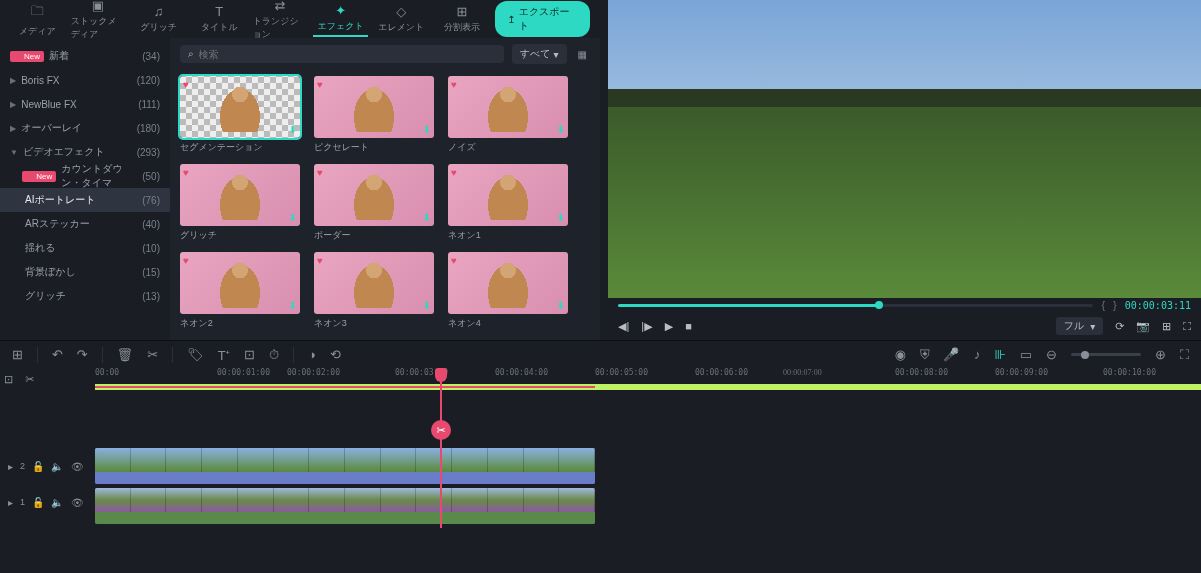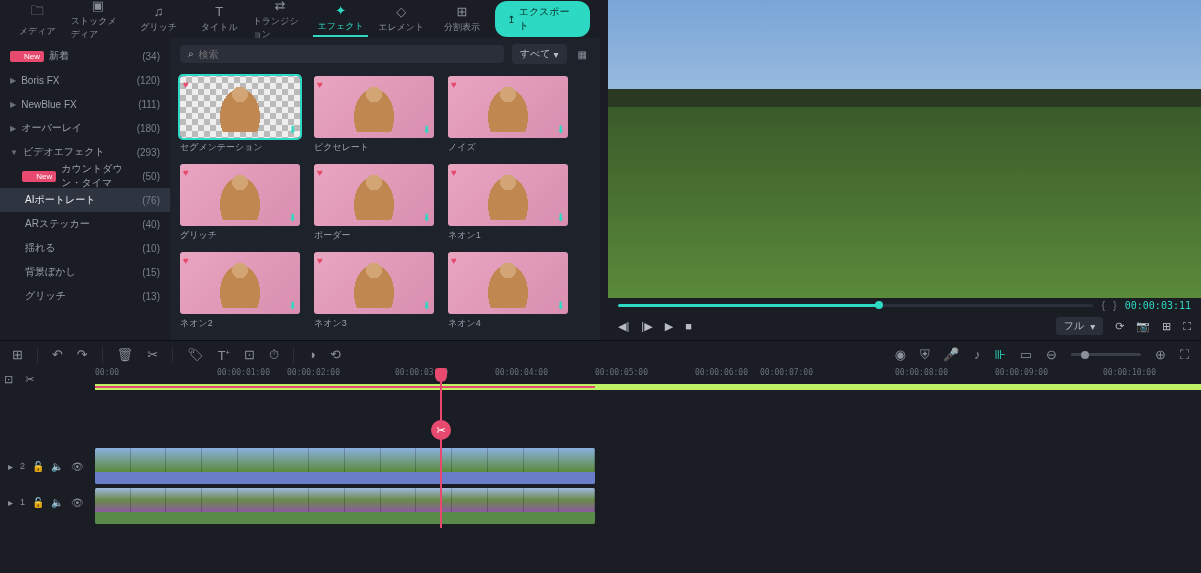--- a/index.html
+++ b/index.html
@@ -388,21 +388,21 @@
   <div class="tracks-area">
     <div class="ruler" id="ruler">
       <div class="redline" id="redline" style="width: 500px;"></div>
     <span class="tick" style="left: 0px;">00:00</span>
         <span class="tick" style="left: 100px; margin-left: 22px;">00:00:01:00</span>
         <span class="tick" style="left: 192px;">00:00:02:00</span>
         <span class="tick" style="left: 300px;">00:00:03:00</span>
         <span class="tick" style="left: 400px;">00:00:04:00</span>
         <span class="tick" style="left: 500px;">00:00:05:00</span>
         <span class="tick" style="left: 600px;">00:00:06:00</span>
-        <span class="tick" style="left: 665px;">00:00:07:00</span>
+        <span class="tick" style="left: 688px; font-family: Liberation Serif, serif;">00:00:07:00</span>
         <span class="tick" style="left: 800px;">00:00:08:00</span>
         <span class="tick" style="left: 900px;">00:00:09:00</span>
         <span class="tick" style="left: 1000px; padding-left: 8px;">00:00:10:00</span>
       </div>
     <div class="playhead" style="left:345px;">
       <div class="handle"></div>
       <div class="sciss">✂</div>
     </div>
     <div class="tracks-gap"></div>
     <div class="track">

